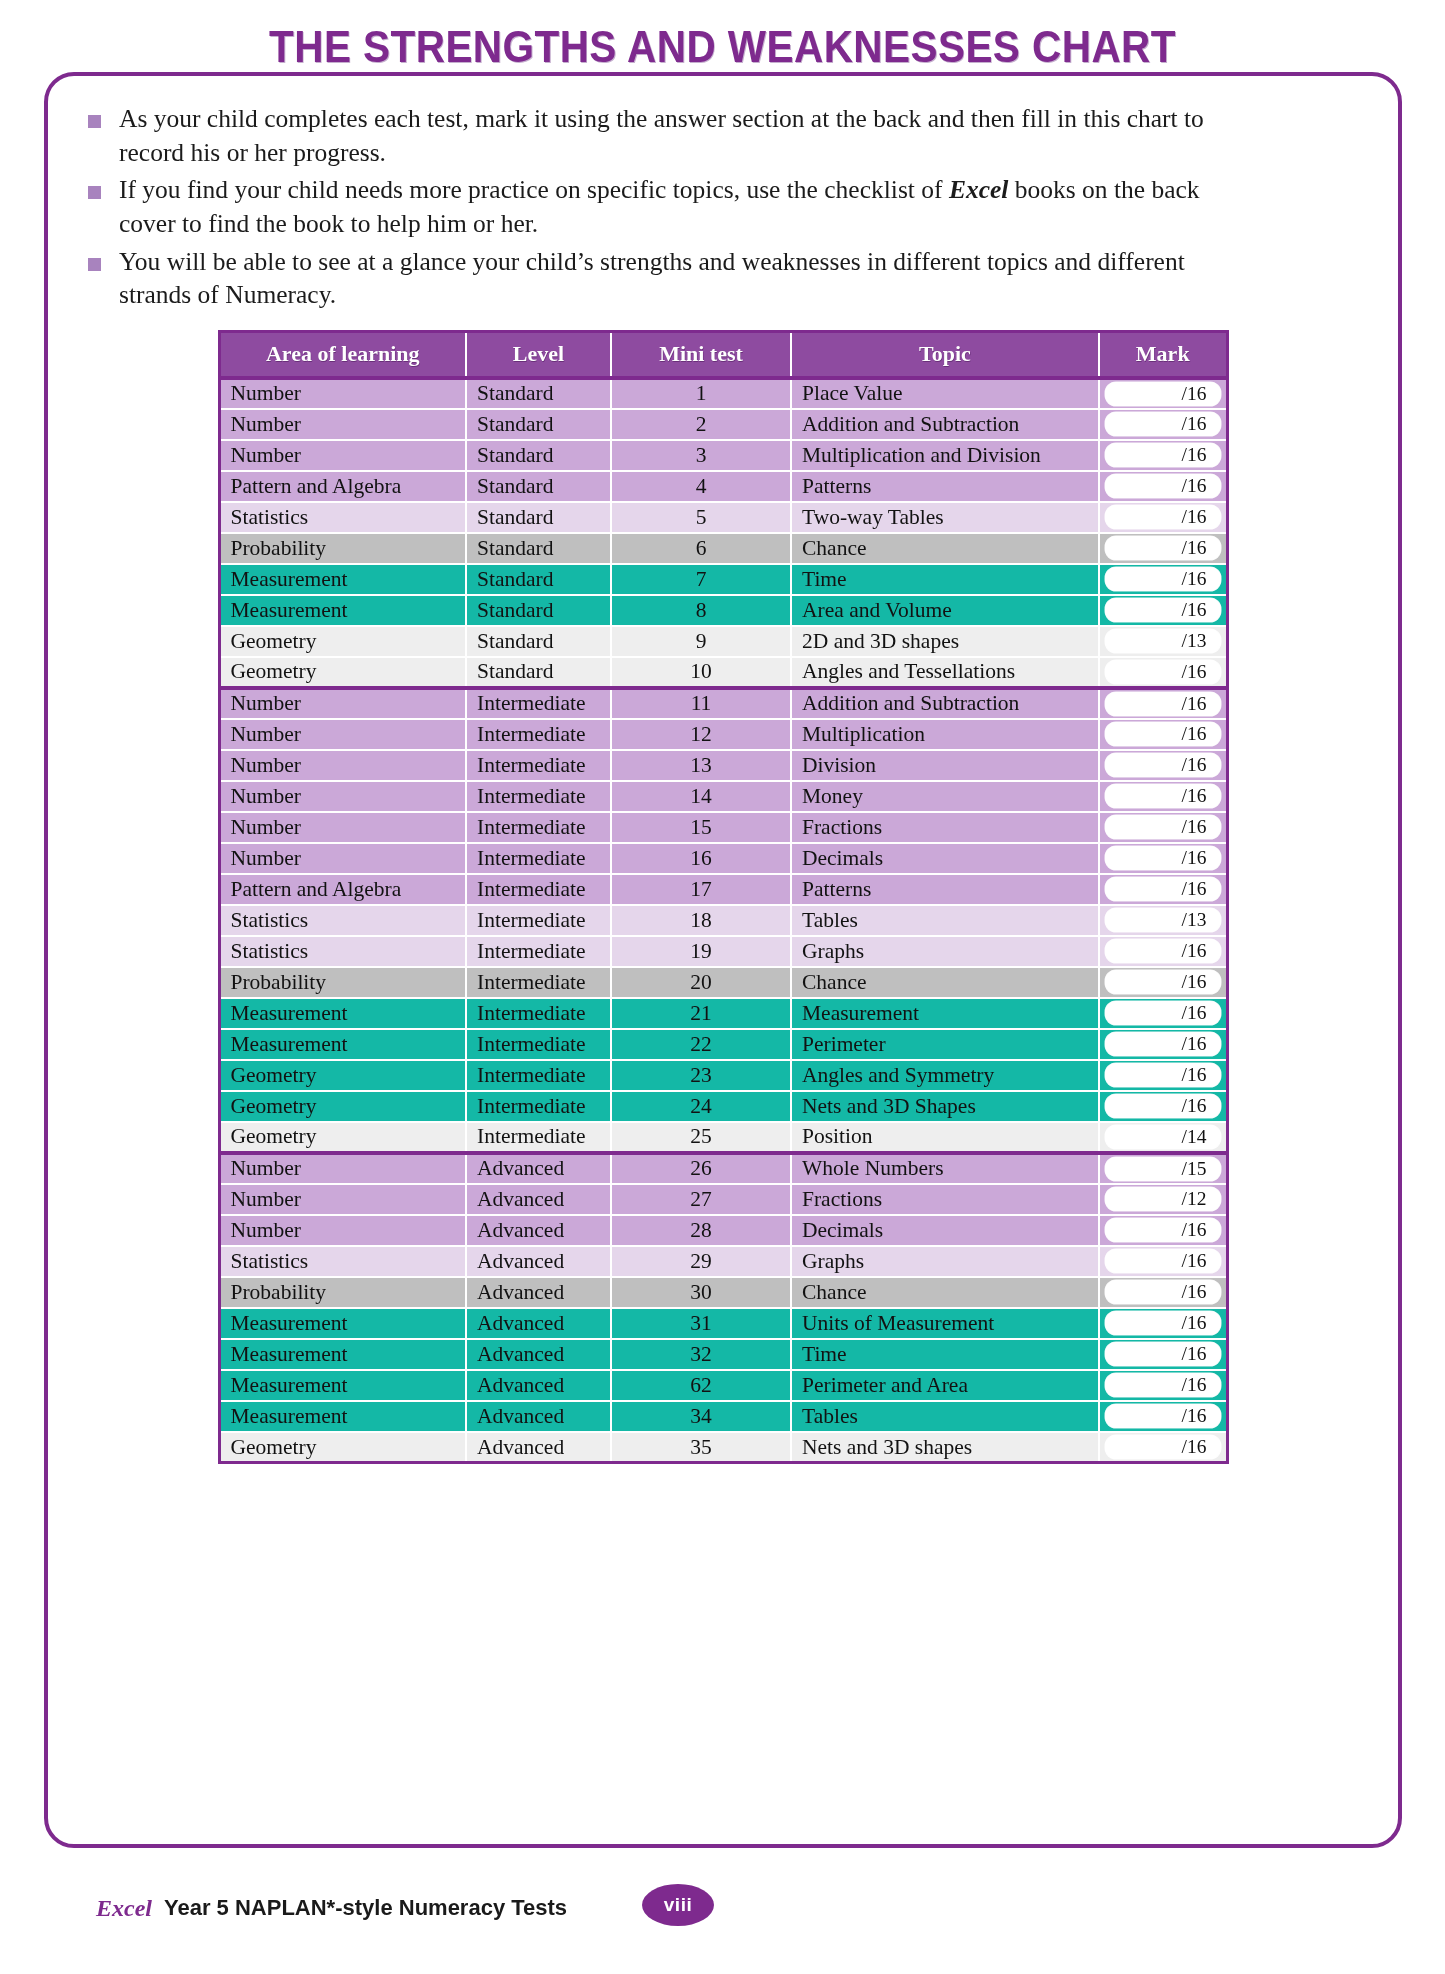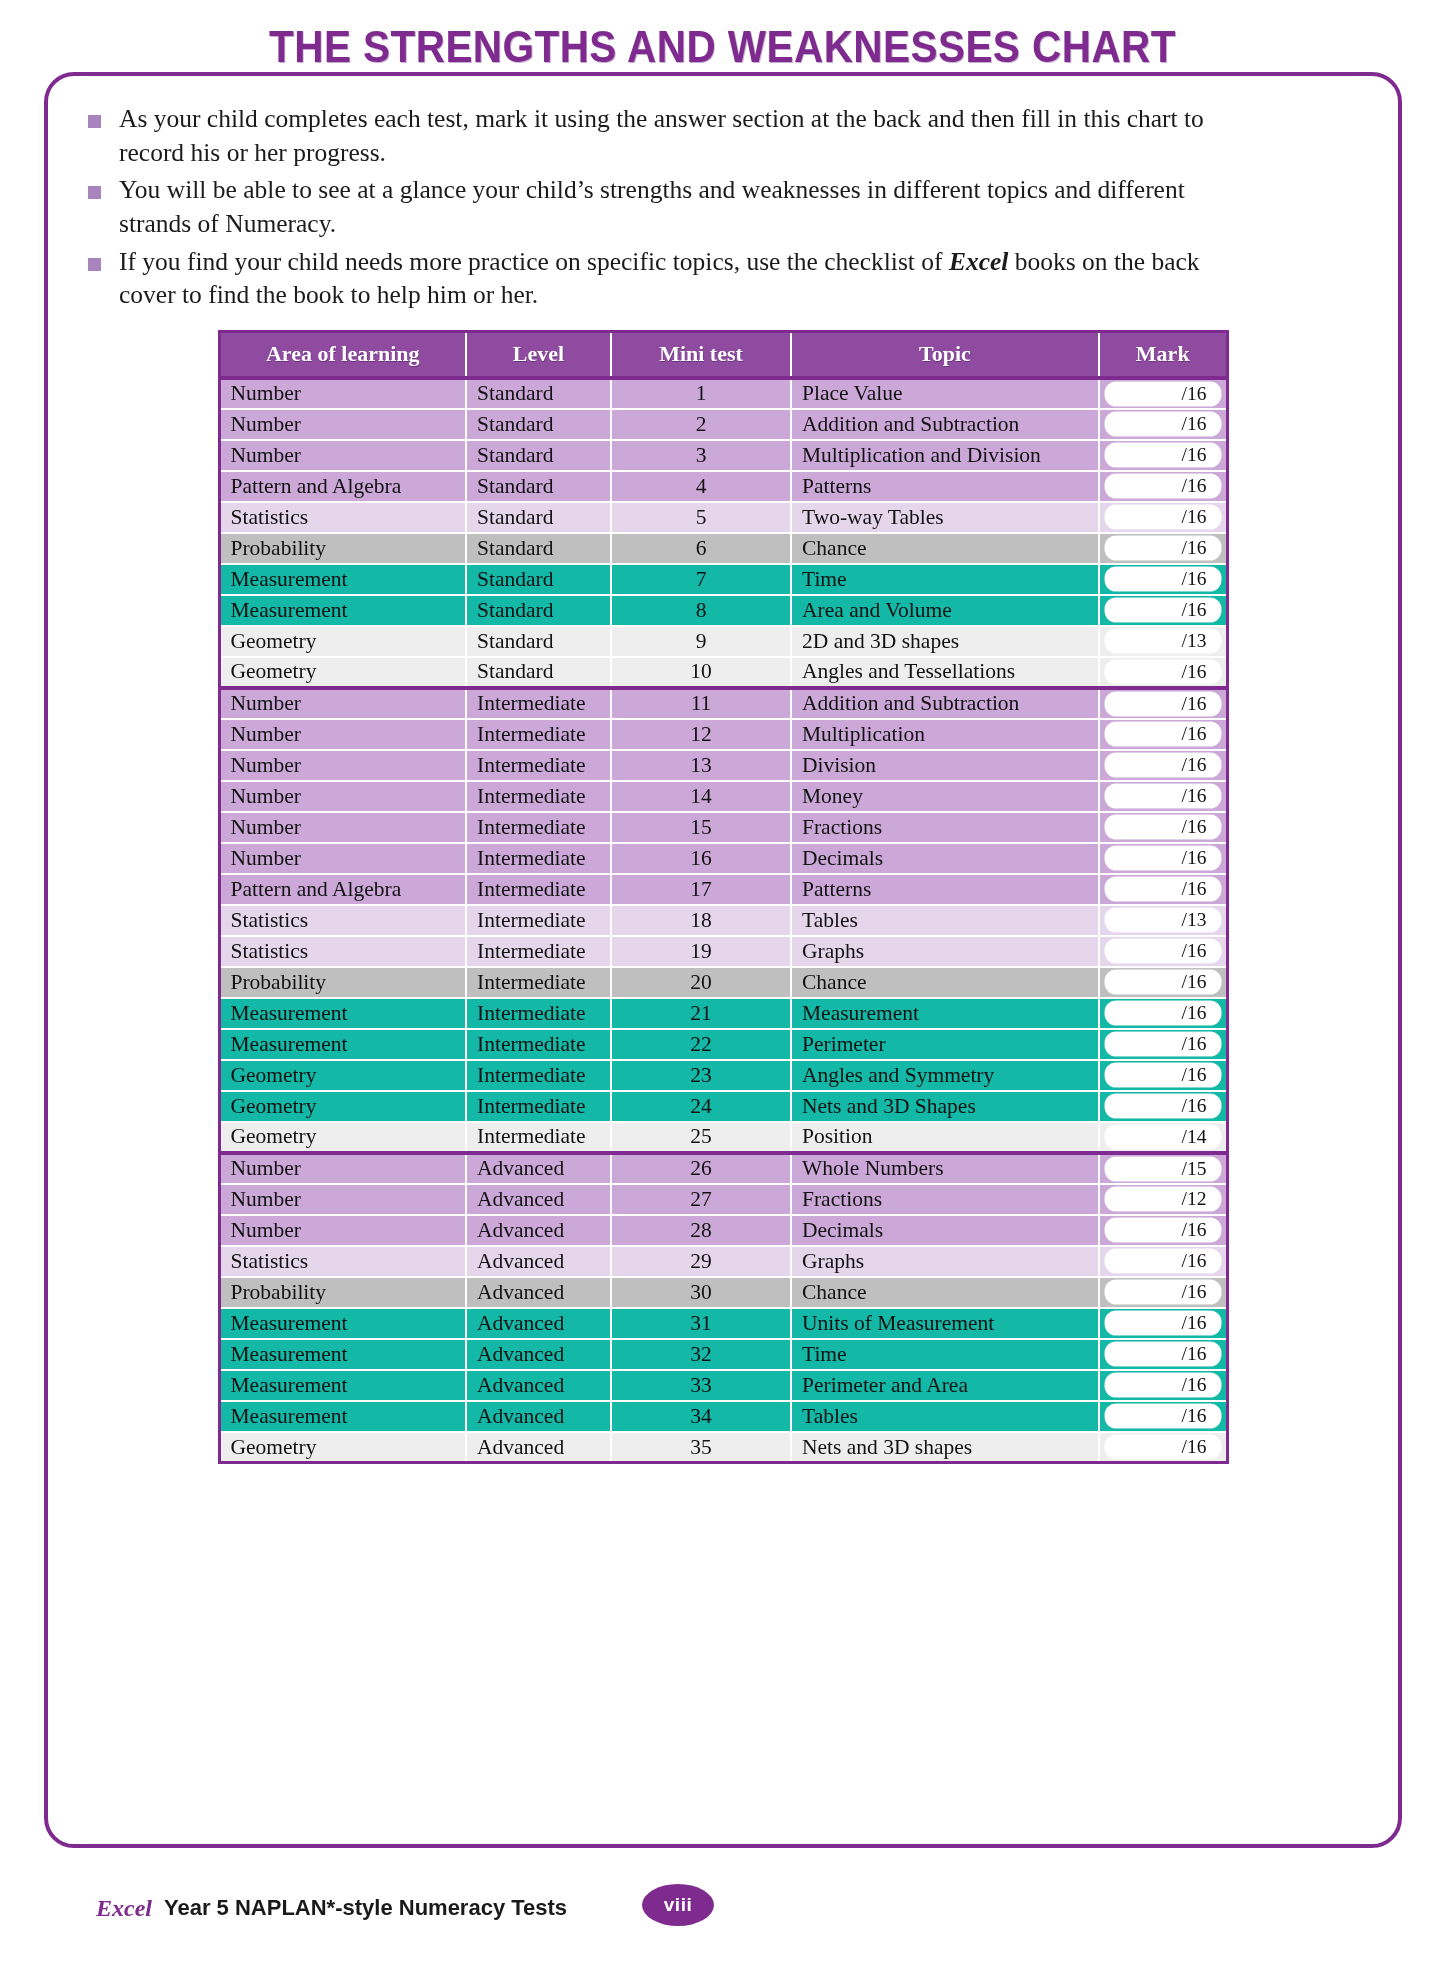--- a/index.html
+++ b/index.html
@@ -187,25 +187,25 @@
 
 <div class="frame">
 
   <div class="intro">
       <div class="bullet-row">
         <span class="bullet-mark"></span>
         <div class="bullet-text"><span>As your child completes each test, mark it using the answer section at the back and then fill in this chart to record his or her progress.</span></div>
       </div>
       <div class="bullet-row">
         <span class="bullet-mark"></span>
-        <div class="bullet-text"><span>You will be able to see at a glance your child’s strengths and weaknesses in different topics and different strands of Numeracy.</span></div>
+        <div class="bullet-text"><span>If you find your child needs more practice on specific topics, use the checklist of </span><span class="excel-inline">Excel</span><span> books on the back cover to find the book to help him or her.</span></div>
       </div>
       <div class="bullet-row">
         <span class="bullet-mark"></span>
-        <div class="bullet-text"><span>If you find your child needs more practice on specific topics, use the checklist of </span><span class="excel-inline">Excel</span><span> books on the back cover to find the book to help him or her.</span></div>
+        <div class="bullet-text"><span>You will be able to see at a glance your child’s strengths and weaknesses in different topics and different strands of Numeracy.</span></div>
       </div>
     </div>
 
   <div class="chart-table-wrap">
     <table class="chart">
       <colgroup>
         <col class="c-area">
           <col class="c-level">
           <col class="c-mini">
           <col class="c-topic">
@@ -505,21 +505,21 @@
             <td>Advanced</td>
             <td class="center">32</td>
             <td>Time</td>
             <td class="mark-cell">
               <div class="mark-box">/16</div>
             </td>
           </tr>
           <tr class="band-ltgray">
             <td>Measurement</td>
             <td>Advanced</td>
-            <td class="center">33</td>
+            <td class="center">62</td>
             <td>Perimeter and Area</td>
             <td class="mark-cell">
               <div class="mark-box">/16</div>
             </td>
           </tr>
           <tr class="band-ltgray">
             <td>Measurement</td>
             <td>Advanced</td>
             <td class="center">34</td>
             <td>Tables</td>

